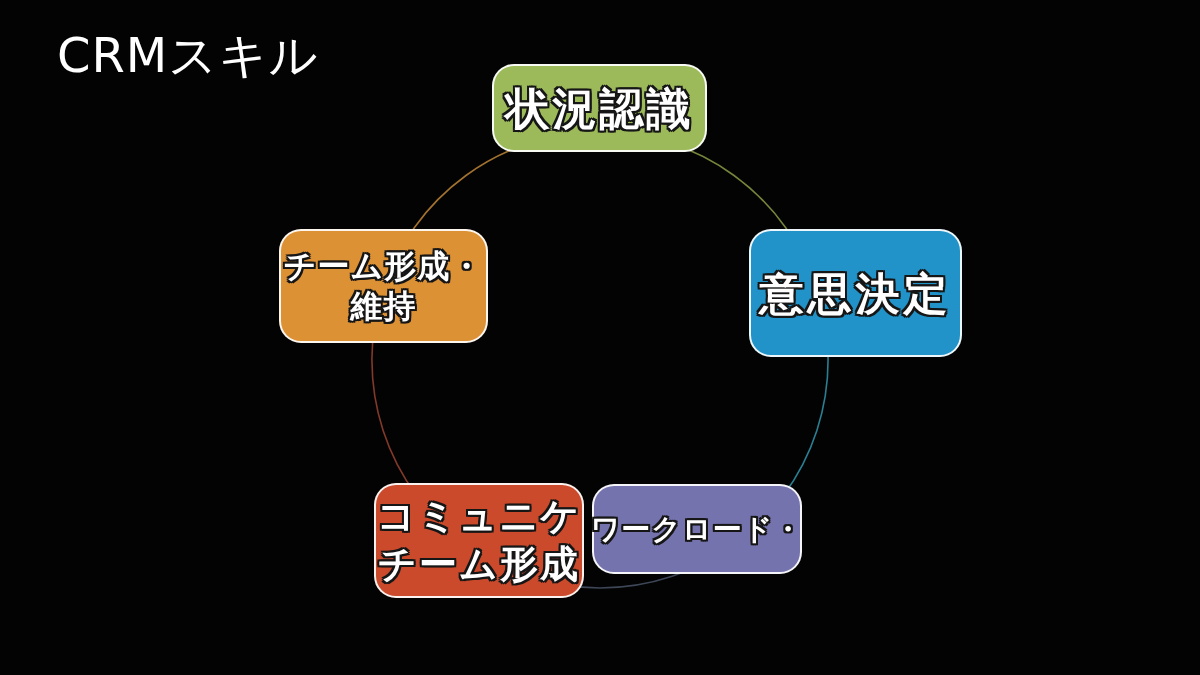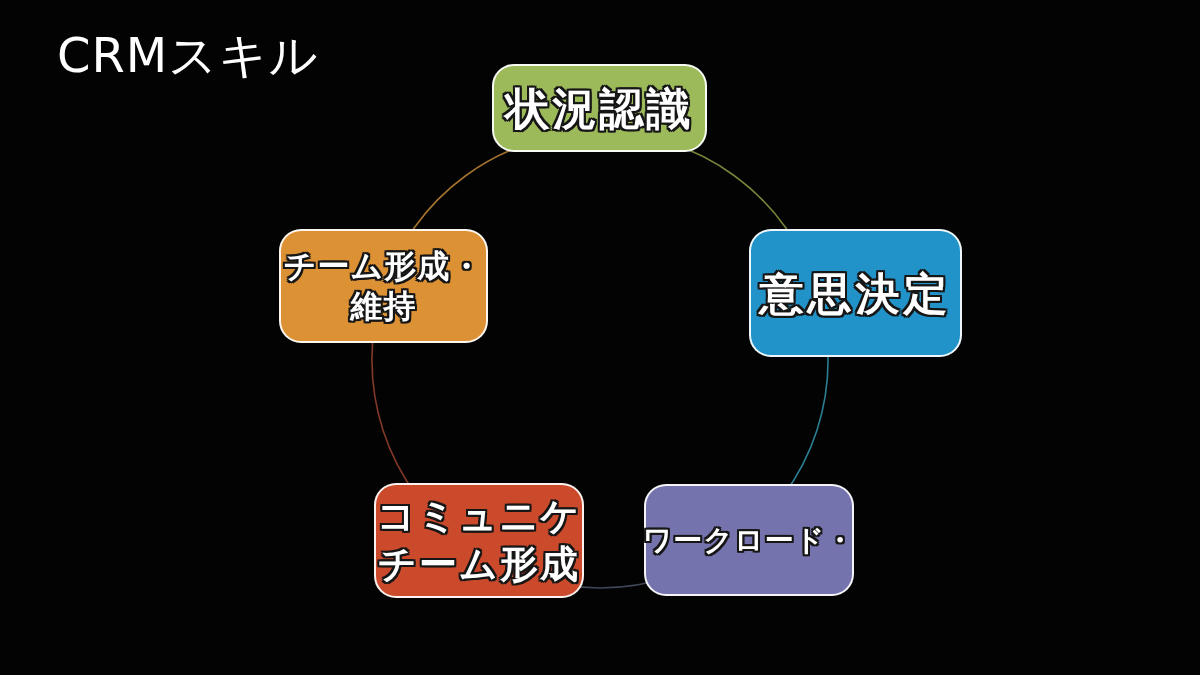--- a/index.html
+++ b/index.html
@@ -43,21 +43,21 @@
       -2px -2px 0 #161616, 2px -2px 0 #161616,
       -2px  2px 0 #161616, 2px  2px 0 #161616,
       -2px  0   0 #161616, 2px  0   0 #161616,
        0   -2px 0 #161616, 0    2px 0 #161616;
   }
   .node .node-line { white-space: nowrap; }
   .node-situational { left: 492px; top: 64px;  width: 215px; height: 88px; font-size: 44px; letter-spacing: 3px; }
   .node-decision    { left: 709px; top: 229px; width: 213px; height: 128px; font-size: 44px; letter-spacing: 4px; margin-left: 40px; }
   .node-team        { left: 279px; top: 229px; width: 209px; height: 114px; font-size: 32px; letter-spacing: 1px; }
   .node-communication { left: 362px; top: 483px; width: 210px; height: 115px; font-size: 38px; letter-spacing: 2px; margin-left: 12px; }
-  .node-workload    { left: 644px; top: 484px; width: 210px; height: 112px; font-size: 29px; letter-spacing: 1px; }
+  .node-workload    { left: 592px; top: 484px; width: 210px; height: 90px; font-size: 29px; letter-spacing: 1px; }
 </style>
 </head>
 <body style="background-color: rgb(3, 3, 3);">
 
 <div class="slide">
 
   <div class="slide-title">CRMスキル</div>
 
   <svg class="cycle" width="1200" height="675" viewBox="0 0 1200 675">
     <path d="M600 132 A228 228 0 0 1 816.9 289.5" fill="none" stroke-width="1.6" stroke-linecap="round" stroke="#76853c"></path>

